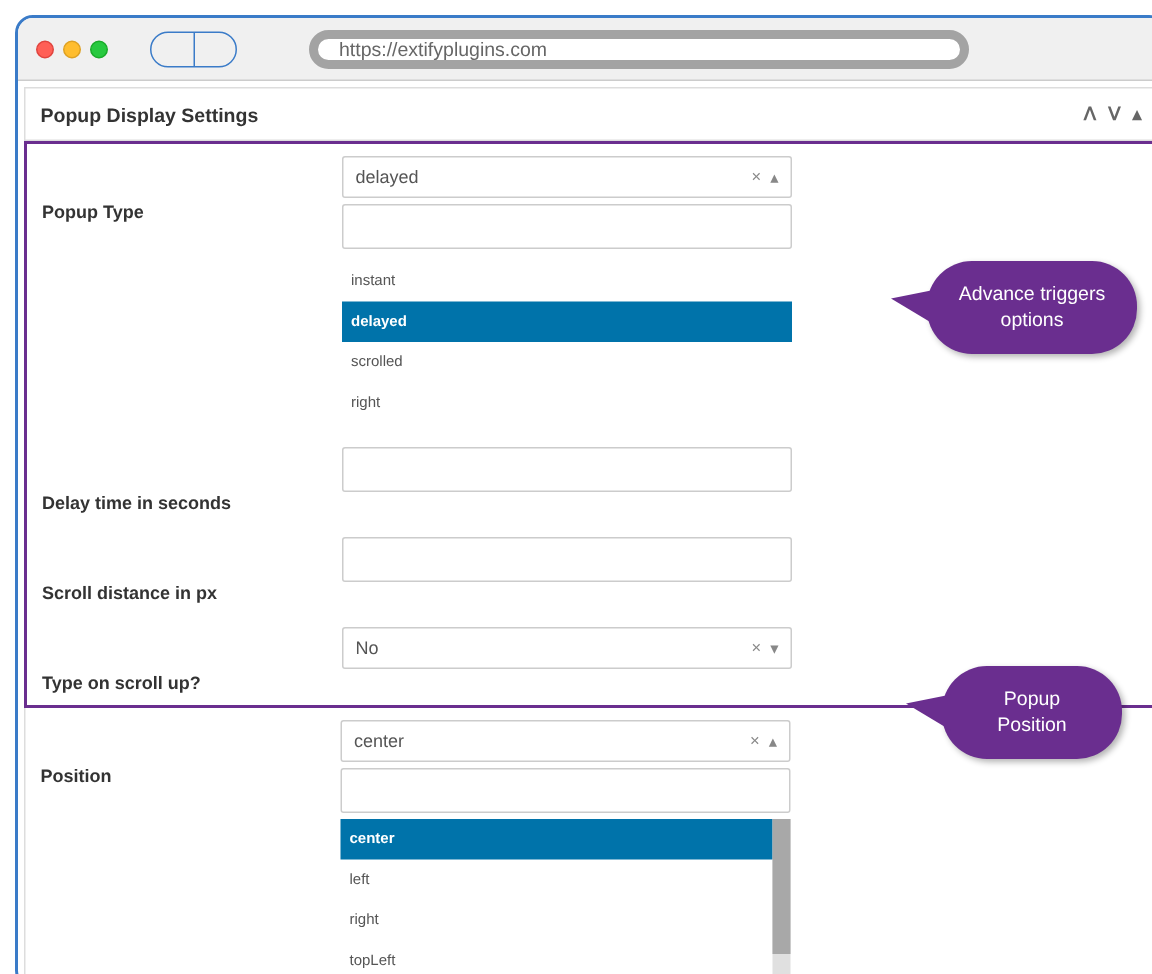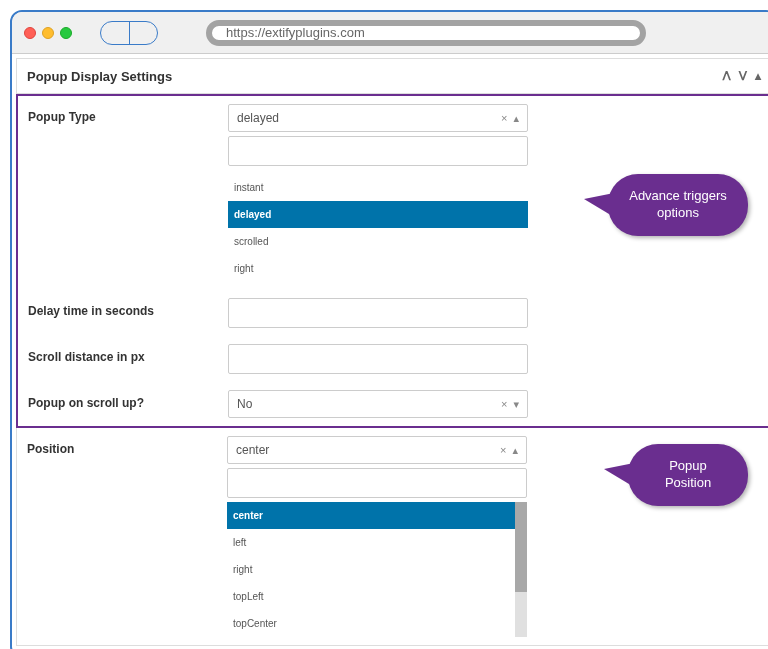--- a/index.html
+++ b/index.html
@@ -88,20 +88,21 @@
     padding: 8px 10px;
     min-height: 40px;
   }
   
   .row-label {
     width: 200px;
     font-size: 12px;
     font-weight: bold;
     color: #333;
     padding-top: 6px;
+    margin-top: 24px;
   }
   
   .row-control {
     flex: 1;
     max-width: 300px;
   }
   
   .select-box {
     height: 28px;
     border: 1px solid #ccc;
@@ -251,21 +252,21 @@
       </div>
 
       <div class="settings-row">
         <div class="row-label">Scroll distance in px</div>
         <div class="row-control">
           <input class="input-box" value="" style="">
         </div>
       </div>
 
       <div class="settings-row">
-        <div class="row-label">Popup on scroll up?</div>
+        <div class="row-label">Type on scroll up?</div>
         <div class="row-control">
           <div class="select-box">
             <span>No</span>
             <span class="select-actions">
               <span>×</span>
               <span>▾</span>
             </span>
           </div>
         </div>
       </div>
@@ -288,21 +289,21 @@
           <div class="dropdown-item selected">center</div>
           <div class="dropdown-item">left</div>
           <div class="dropdown-item">right</div>
           <div class="dropdown-item">topLeft</div>
           <div class="dropdown-item">topCenter</div>
 
         </div>
       </div>
     </div>
 
-    <div class="callout" style="top: 120px; right: 28px; width: 140px;">
+    <div class="callout" style="top: 120px; right: 18px; width: 140px;">
       <div class="callout-tail"></div>
       <span>Advance triggers options</span>
     </div>
 
     <div class="callout" style="top: 390px; right: 28px; width: 120px;">
       <div class="callout-tail"></div>
       <span>Popup Position</span>
     </div>
 
   </div>

